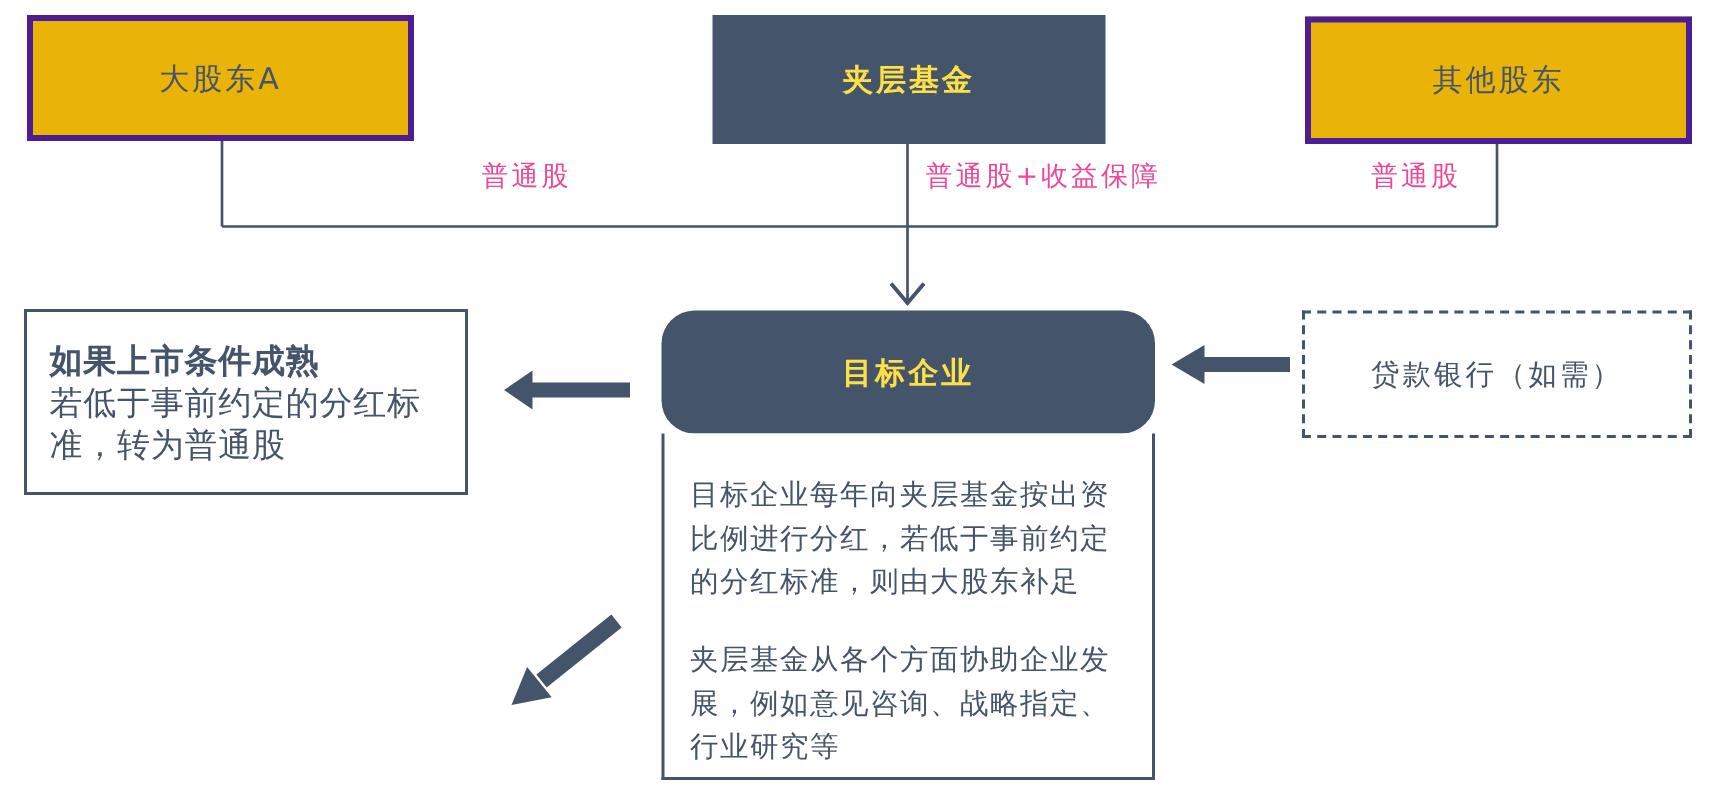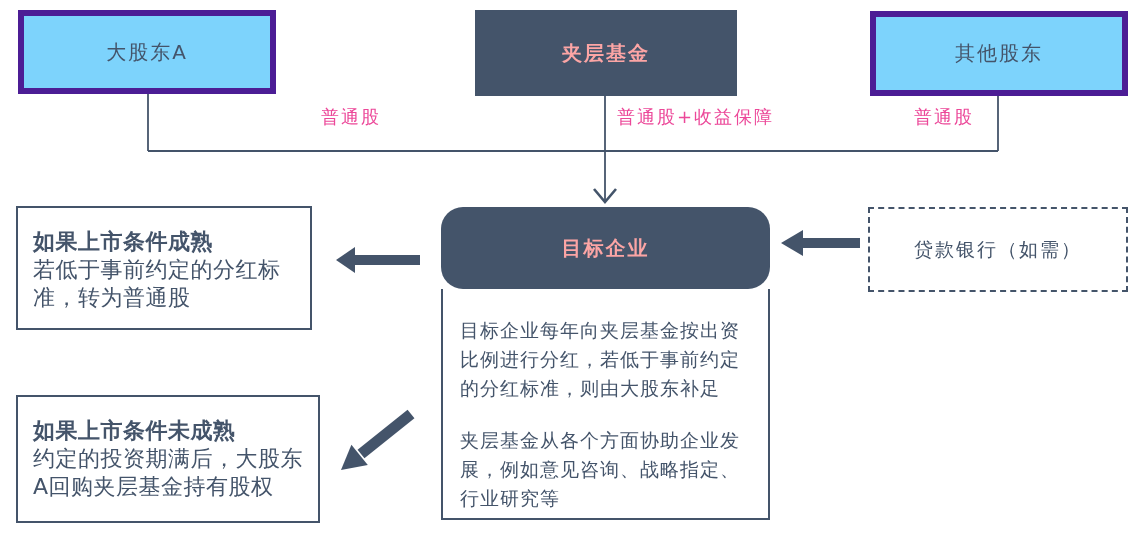--- a/index.html
+++ b/index.html
@@ -7,32 +7,32 @@
     position: relative;
     width: 1148px;
     height: 539px;
     background: #ffffff;
     font-family: "DejaVu Sans", sans-serif;
     color: #44546A;
     overflow: hidden;
   }
   .abs { position: absolute; box-sizing: border-box; }
   .box {
-    background: #7dd3fc;
-    border: 6px solid #4c1d95;
+    background: #eab308;
+    border: 4px solid #4c1d95;
     display: flex;
     align-items: center;
     justify-content: center;
     font-size: 20px;
     letter-spacing: 2px;
   }
   .dark {
     background: #44546A;
     border: none;
-    color: #fca5a5;
+    color: #fde047;
     font-weight: bold;
   }
   .dashed {
     border: 2px dashed #44546A;
     background: #ffffff;
   }
   .edge-label {
     font-size: 18px;
     letter-spacing: 2px;
     white-space: nowrap;
@@ -132,18 +132,14 @@
   <div class="abs target-body" style="left:441px; top:289px; width:329px; height:231px;">
     <p>目标企业每年向夹层基金按出资比例进行分红，若低于事前约定的分红标准，则由大股东补足</p>
     <p>夹层基金从各个方面协助企业发展，例如意见咨询、战略指定、行业研究等</p>
   </div>
 
   <div class="abs outcome" style="left:16px; top:206px; width:296px; height:124px;">
     <div class="title">如果上市条件成熟</div>
     <div>若低于事前约定的分红标准，转为普通股</div>
   </div>
 
-  <div class="abs outcome" style="left:16px; top:395px; width:304px; height:128px;">
-    <div class="title">如果上市条件未成熟</div>
-    <div>约定的投资期满后，大股东A回购夹层基金持有股权</div>
-  </div>
 
 </div>
 
 </body></html>

